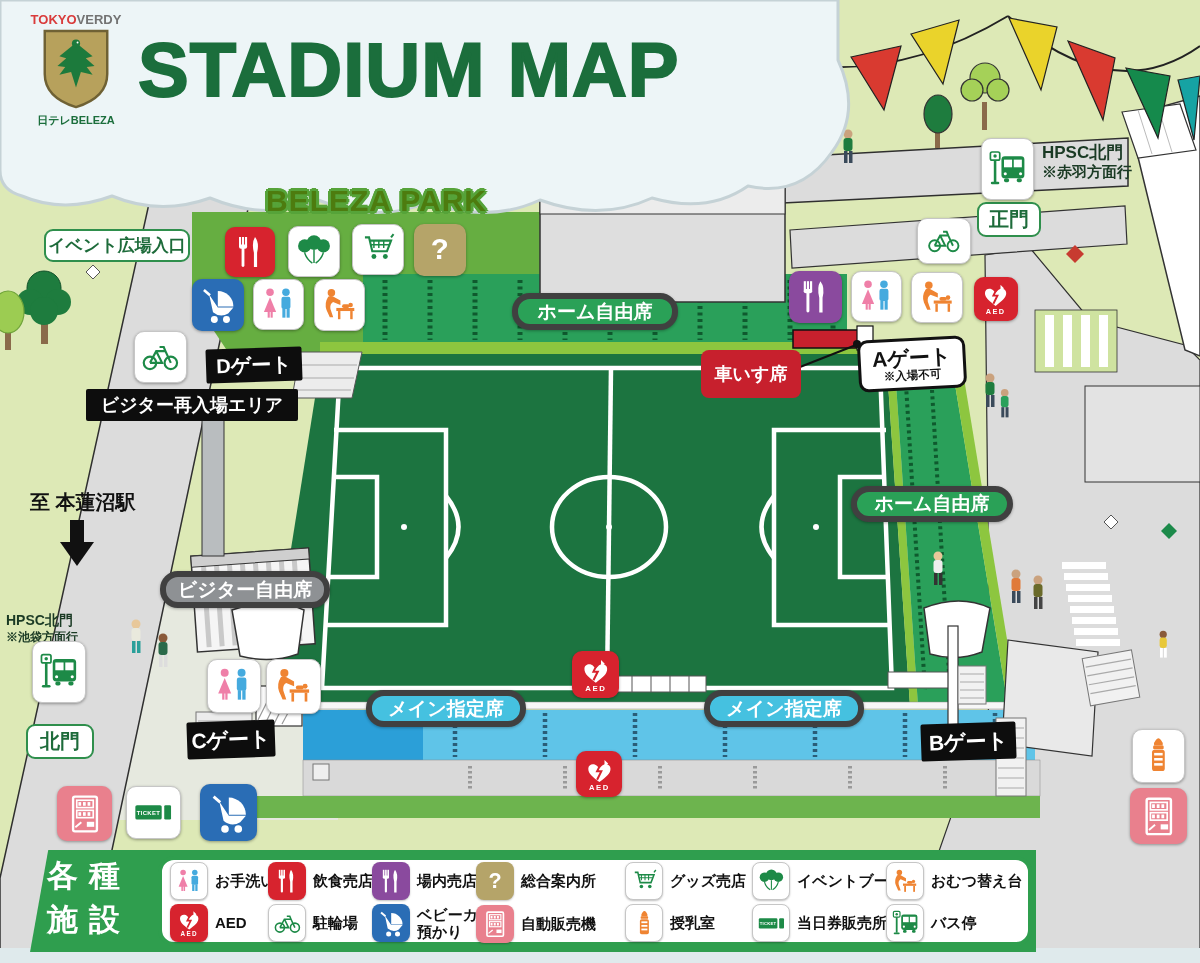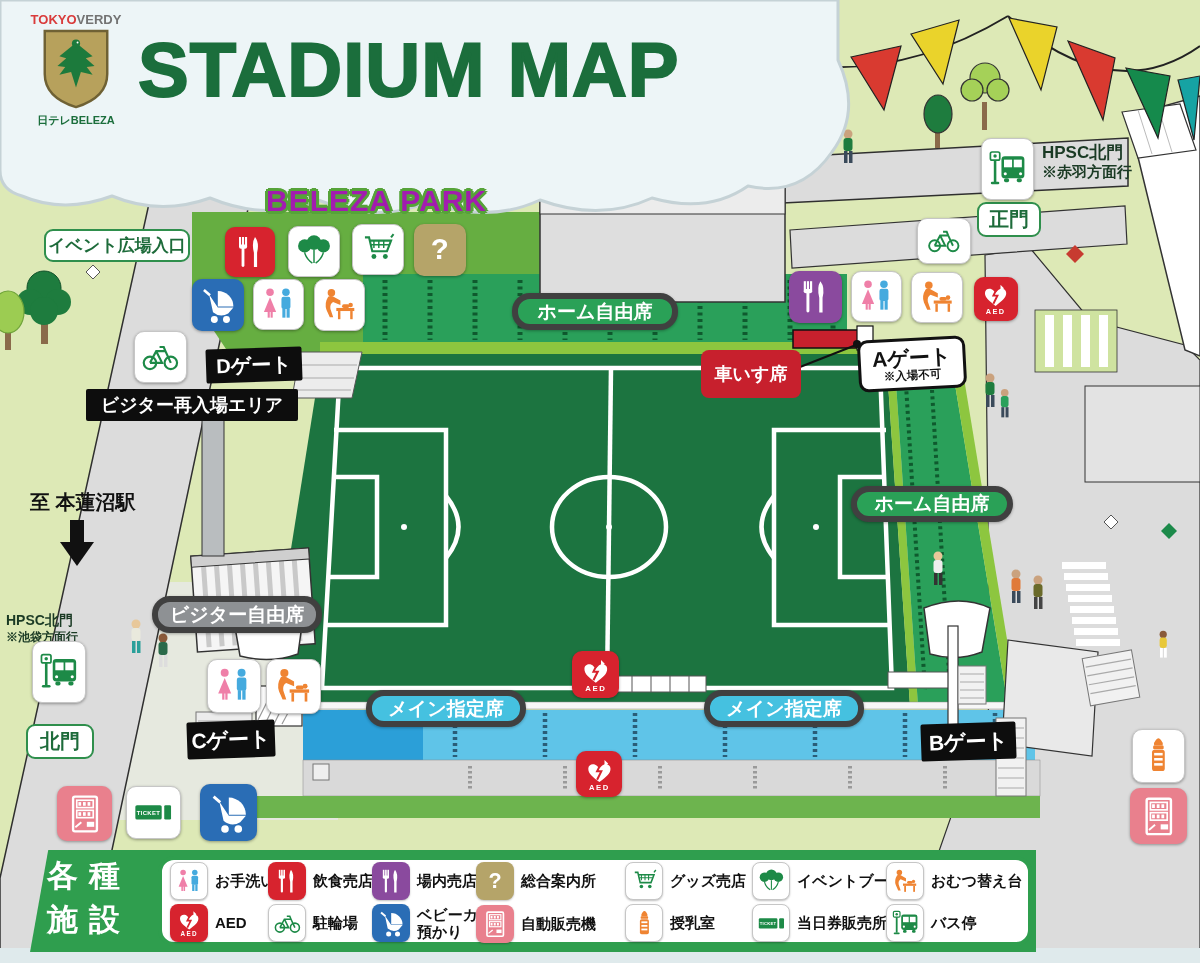--- a/index.html
+++ b/index.html
@@ -6,21 +6,21 @@
   #stage{position:relative;width:1200px;height:963px;background:#dde9b6;overflow:hidden;
          font-family:"Liberation Sans",sans-serif;}
   #art{position:absolute;left:0;top:0;}
   
   #logo{position:absolute;left:24px;top:12px;width:104px;height:132px;text-align:center;}
   #logo .lt{font-size:13px;font-weight:900;letter-spacing:0;}
   #logo .lt .tk{color:#d93b3b;} #logo .lt .vd{color:#737373;}
   #logo .lb{font-size:11px;font-weight:900;color:#1b6e3c;margin-top:2px;}
   #title{position:absolute;left:138px;top:26px;font-size:76px;font-weight:900;color:#1b6e3c;
          letter-spacing:1px;-webkit-text-stroke:2px #1b6e3c;white-space:nowrap;}
-  #park-title{position:absolute;left:266px;top:184px;font-size:30px;font-weight:900;color:#a21caf;
+  #park-title{position:absolute;left:266px;top:184px;font-size:30px;font-weight:900;color:#4d7c0f;
       letter-spacing:1px;white-space:nowrap;
       text-shadow:3px 0 0 #56a339,-3px 0 0 #56a339,0 3px 0 #56a339,0 -3px 0 #56a339,
                   2px 2px 0 #56a339,-2px 2px 0 #56a339,2px -2px 0 #56a339,-2px -2px 0 #56a339;}
   
   .lbl{position:absolute;display:flex;align-items:center;justify-content:center;font-weight:900;
        white-space:nowrap;box-sizing:border-box;}
   .lbl-seat{border:6px solid #404040;border-radius:18px;color:#fff;font-size:19px;
             box-shadow:0 1px 3px rgba(0,0,0,.3);}
   .seat-green{background:#2aa157;} .seat-cyan{background:#45c1e0;} .seat-gray{background:#8e9194;}
   .lbl-black{background:#0d0d0d;color:#fff;font-size:21px;border-radius:2px;}
@@ -396,21 +396,21 @@
 <div class="lbl lbl-wg" style="left:44px;top:229px;width:146px;height:33px;font-size:17px;">イベント広場入口</div>
 <div class="lbl lbl-black" style="left:206px;top:348px;width:96px;height:34px;transform:rotate(-2deg);font-size:20px;">Dゲート</div>
 <div class="lbl lbl-black" style="left:86px;top:389px;width:212px;height:32px;font-size:18px;">ビジター再入場エリア</div>
 <div class="lbl lbl-seat seat-green" style="left:512px;top:293px;width:166px;height:37px;">ホーム自由席</div>
 <div class="lbl lbl-red" style="left:701px;top:350px;width:100px;height:48px;">車いす席</div>
 <div class="lbl lbl-agate" style="left:858px;top:338px;width:108px;height:52px;">
   <span class="l1">Aゲート</span>
   <span class="l2">※入場不可</span>
 </div>
 <div class="lbl lbl-seat seat-green" style="left:851px;top:486px;width:162px;height:36px;">ホーム自由席</div>
-<div class="lbl lbl-seat seat-gray" style="left:152px;top:571px;width:170px;height:37px;margin-top:25px;">ビジター自由席</div>
+<div class="lbl lbl-seat seat-gray" style="left:160px;top:571px;width:170px;height:37px;">ビジター自由席</div>
 <div class="lbl lbl-seat seat-cyan" style="left:366px;top:690px;width:160px;height:37px;">メイン指定席</div>
 <div class="lbl lbl-seat seat-cyan" style="left:704px;top:690px;width:160px;height:37px;">メイン指定席</div>
 <div class="lbl lbl-black" style="left:187px;top:721px;width:88px;height:37px;transform:rotate(-2deg);">Cゲート</div>
 <div class="lbl lbl-black" style="left:921px;top:723px;width:95px;height:37px;transform:rotate(-2deg);">Bゲート</div>
 <div class="lbl lbl-wg" style="left:26px;top:724px;width:68px;height:35px;font-size:20px;">北門</div>
 <div class="lbl lbl-wg" style="left:977px;top:202px;width:64px;height:35px;font-size:20px;">正門</div>
 <div class="txt" style="left:1042px;top:142px;font-size:17px;">
   <div>HPSC北門</div>
   <div style="font-size:15px;">※赤羽方面行</div>
 </div>

